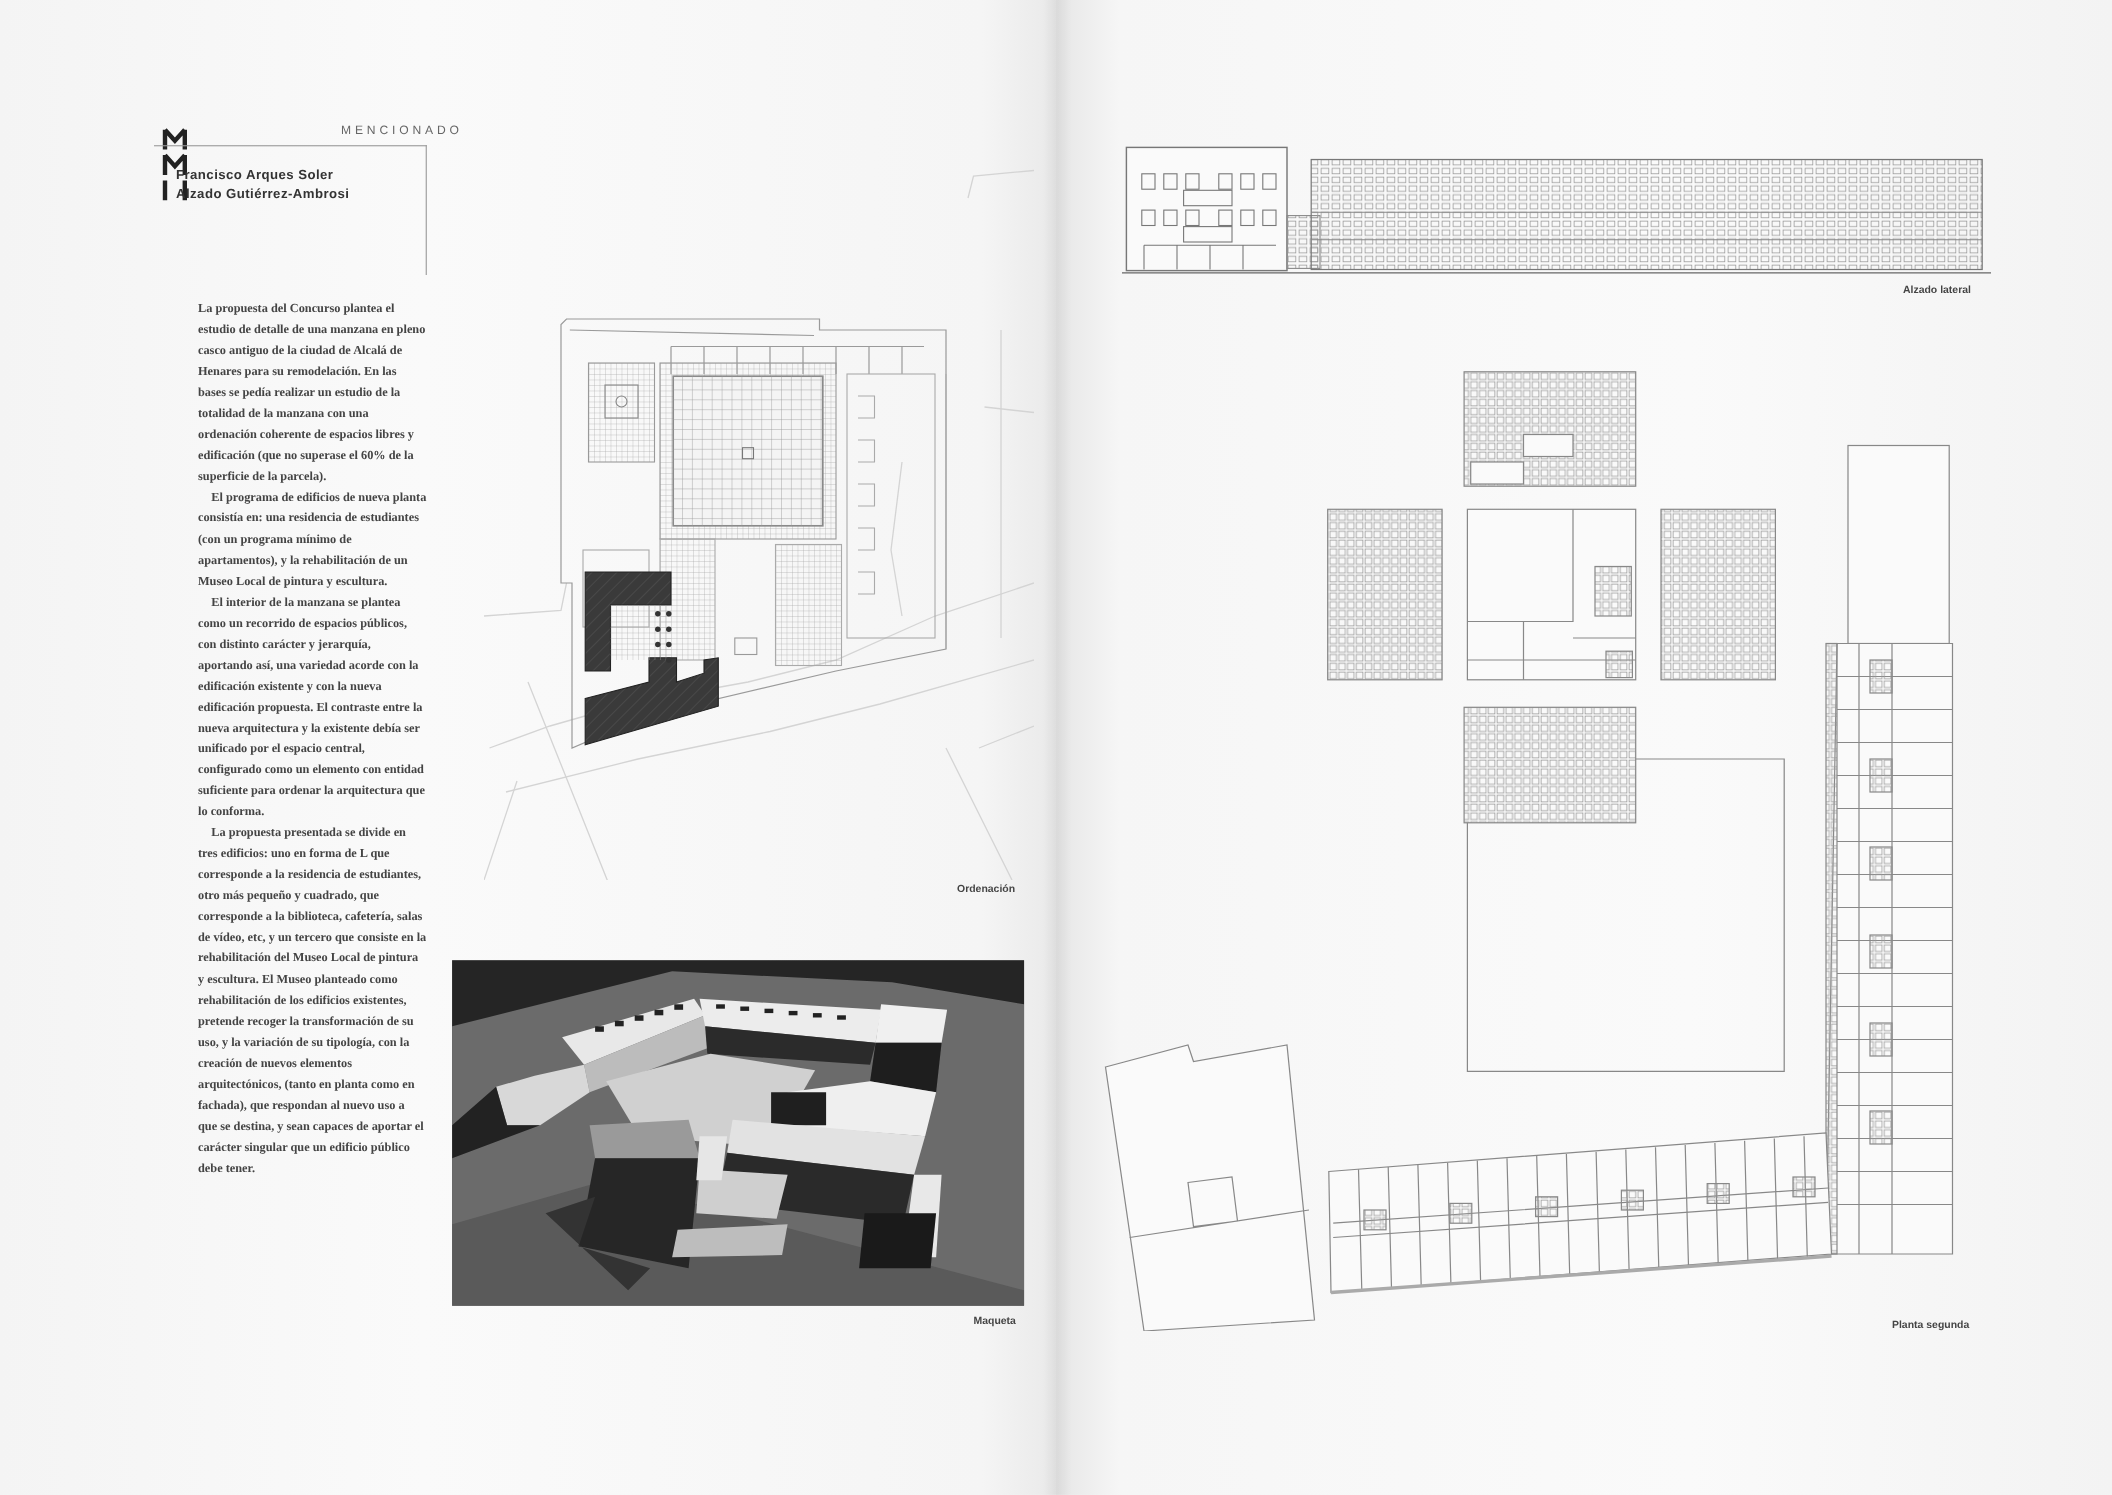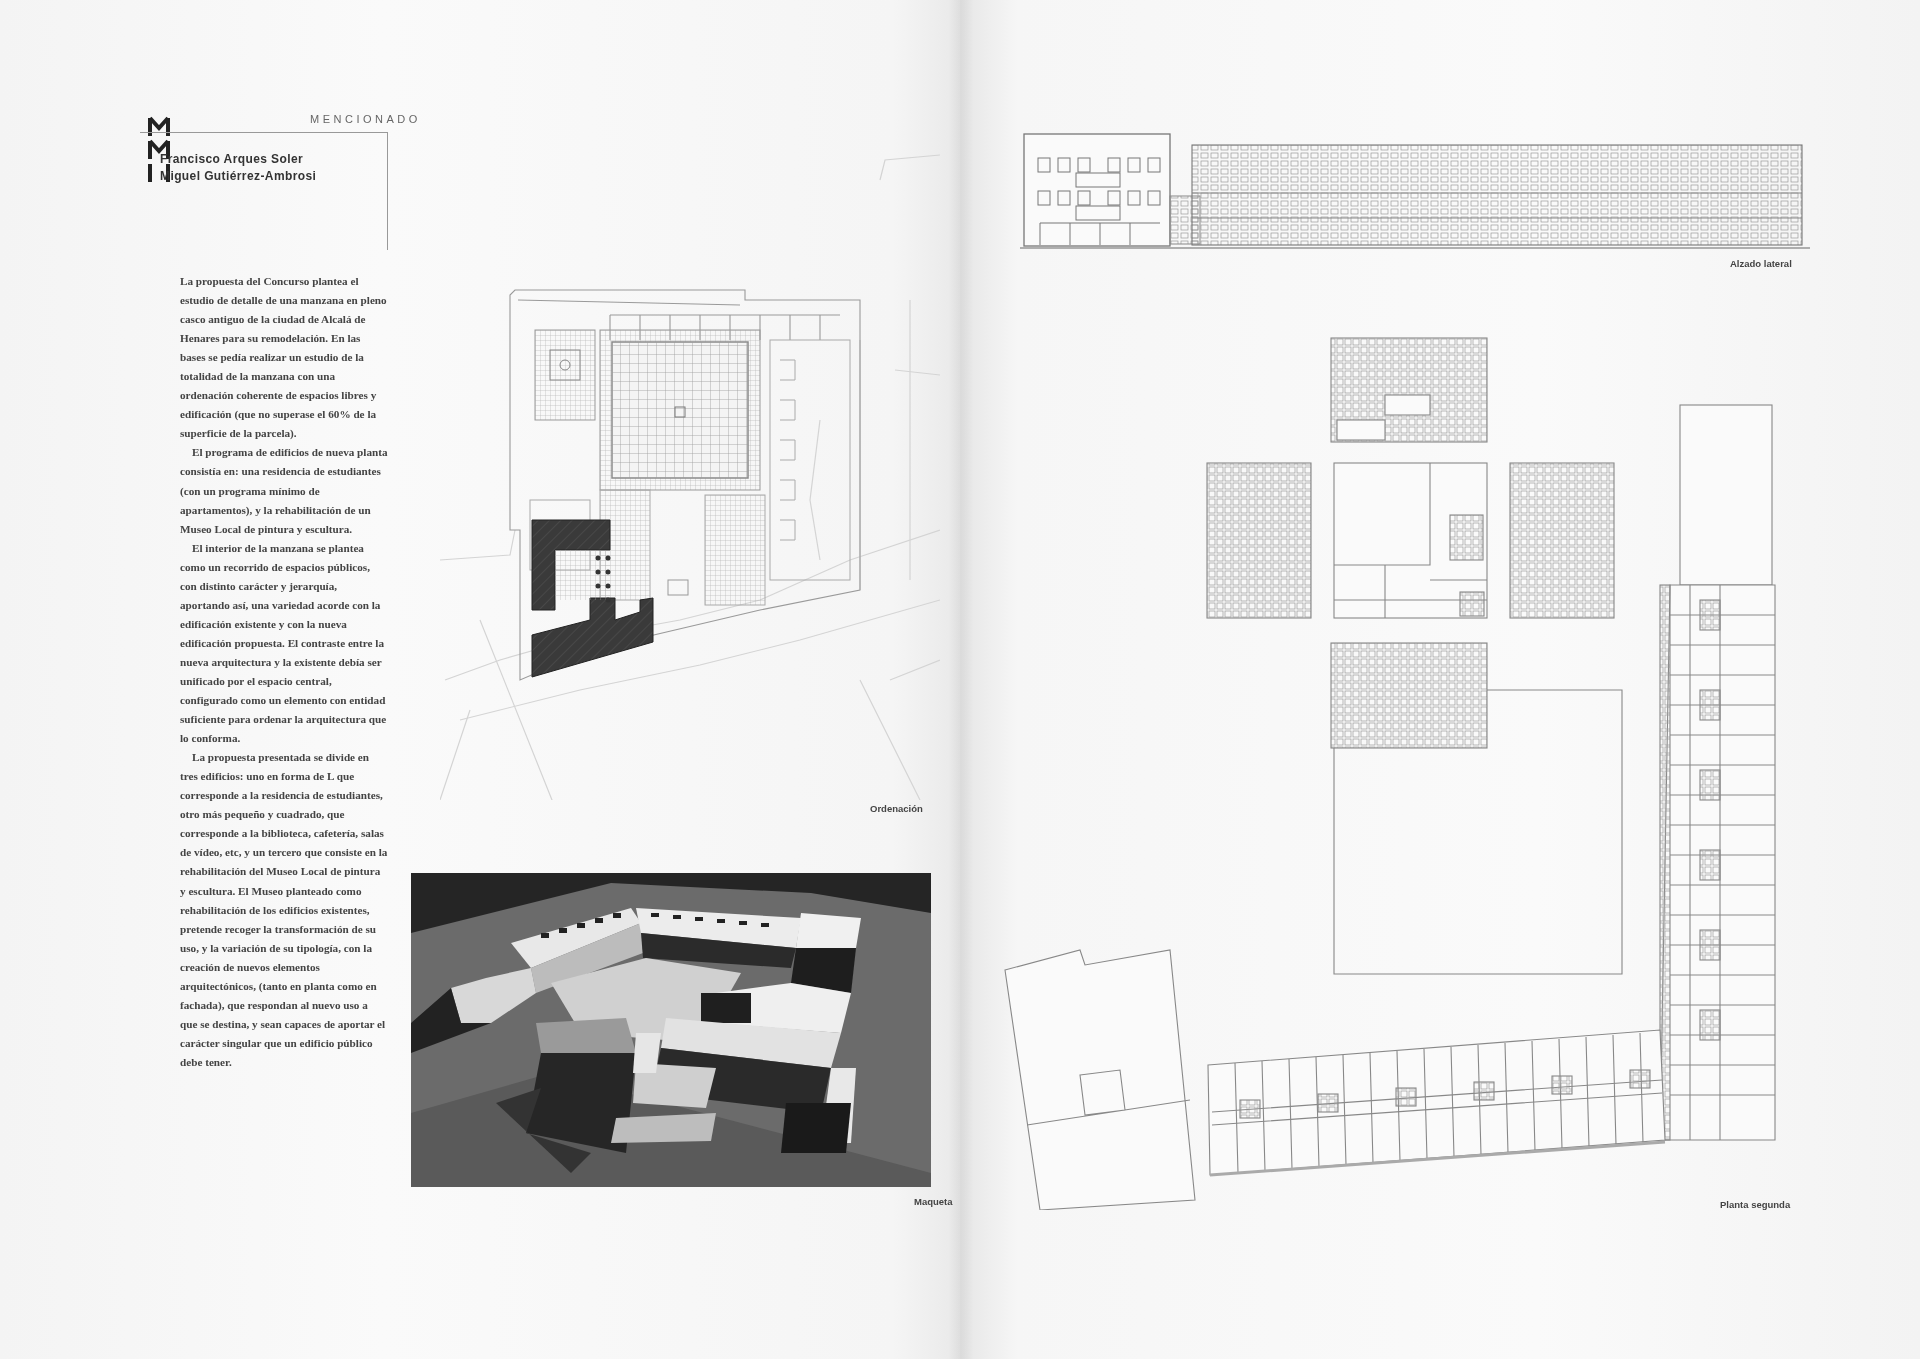--- a/index.html
+++ b/index.html
@@ -46,21 +46,21 @@
       <path d="M3 26 v18 M21 26 v18 M3 26 l9 10 l9 -10"></path>
       <path d="M3 49 v18 M21 49 v18"></path>
     </g>
   </svg>
 </div>
 <div class="section-label">MENCIONADO</div>
 <div class="header-rule"></div>
 <div class="header-vrule"></div>
 <div class="authors">
   <div>Francisco Arques Soler</div>
-  <div>Miguel Gutiérrez-Ambrosi</div>
+  <div>Alzado Gutiérrez-Ambrosi</div>
 </div>
 
 <div class="body-text">
   <p>La propuesta del Concurso plantea el estudio de detalle de una manzana en pleno casco antiguo de la ciudad de Alcalá de Henares para su remodelación. En las bases se pedía realizar un estudio de la totalidad de la manzana con una ordenación coherente de espacios libres y edificación (que no superase el 60% de la superficie de la parcela).</p>
   <p class="ind">El programa de edificios de nueva planta consistía en: una residencia de estudiantes (con un programa mínimo de apartamentos), y la rehabilitación de un Museo Local de pintura y escultura.</p>
   <p class="ind">El interior de la manzana se plantea como un recorrido de espacios públicos, con distinto carácter y jerarquía, aportando así, una variedad acorde con la edificación existente y con la nueva edificación propuesta. El contraste entre la nueva arquitectura y la existente debía ser unificado por el espacio central, configurado como un elemento con entidad suficiente para ordenar la arquitectura que lo conforma.</p>
   <p class="ind">La propuesta presentada se divide en tres edificios: uno en forma de L que corresponde a la residencia de estudiantes, otro más pequeño y cuadrado, que corresponde a la biblioteca, cafetería, salas de vídeo, etc, y un tercero que consiste en la rehabilitación del Museo Local de pintura y escultura. El Museo planteado como rehabilitación de los edificios existentes, pretende recoger la transformación de su uso, y la variación de su tipología, con la creación de nuevos elementos arquitectónicos, (tanto en planta como en fachada), que respondan al nuevo uso a que se destina, y sean capaces de aportar el carácter singular que un edificio público debe tener.</p>
 </div>
 
 <div class="fig" style="left:440px;top:120px;width:500px;height:680px;">
@@ -162,21 +162,21 @@
     <path d="M375 230 L440 230 L435 280 L370 280 Z" fill="#1a1a1a"></path>
 
     <path d="M125 150 L215 145 L225 180 L130 180 Z" fill="#9a9a9a"></path>
     <path d="M130 180 L225 180 L215 280 L115 260 Z" fill="#262626"></path>
     <path d="M85 230 L130 215 L115 260 L180 280 L160 300 Z" fill="#333"></path>
     <path d="M225 190 L305 195 L295 235 L222 230 Z" fill="#cfcfcf"></path>
     <path d="M205 245 L305 240 L300 268 L200 270 Z" fill="#bdbdbd"></path>
     <path d="M225 160 L250 160 L245 200 L222 200 Z" fill="#e6e6e6"></path>
   </svg>
 </div>
-<div class="caption" style="left:914px;top:1196px;">Maqueta</div>
+<div class="caption" style="left:885px;top:1196px;">Maqueta</div>
 
 <div class="fig" style="left:1020px;top:128px;width:790px;height:122px;">
   <svg width="790" height="122" viewBox="0 0 790 122">
     <defs>
       <pattern id="elev" width="10" height="8" patternUnits="userSpaceOnUse">
         <rect x="1" y="1" width="7" height="5" fill="none" stroke="#999" stroke-width=".7"></rect>
       </pattern>
     </defs>
     <rect x="4" y="6" width="146" height="112" fill="#fafafa" stroke="#777" stroke-width="1.3"></rect>
     <g fill="none" stroke="#777">

